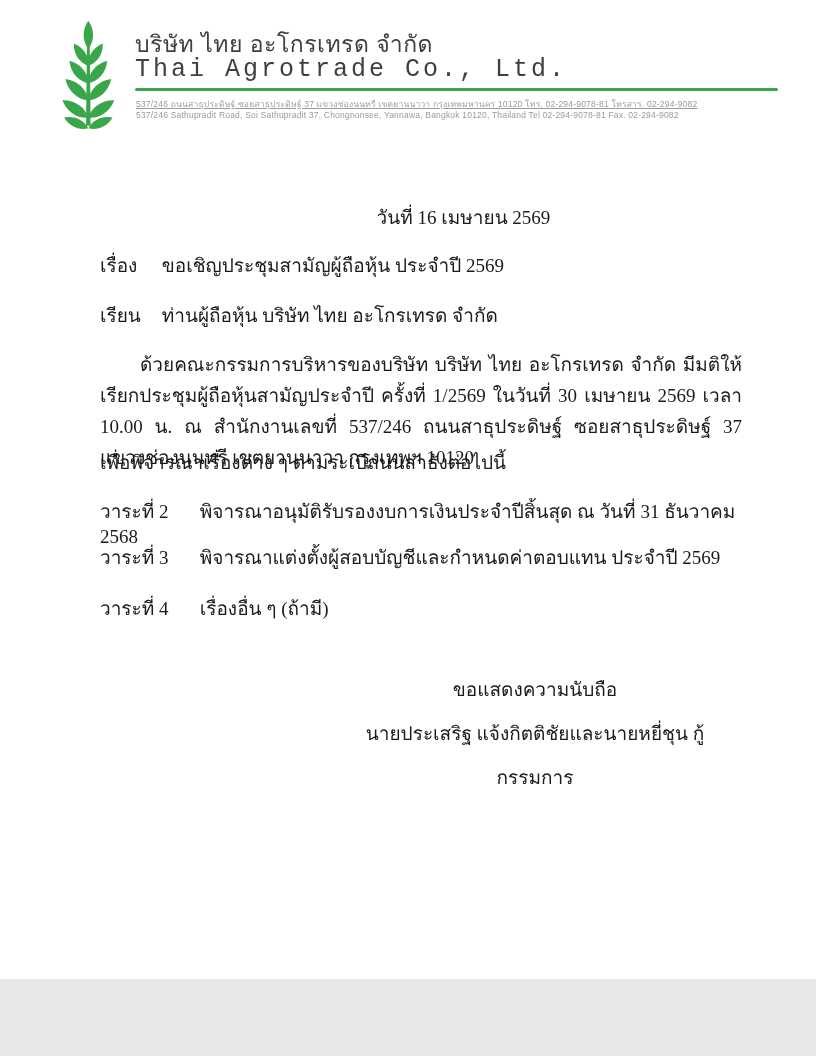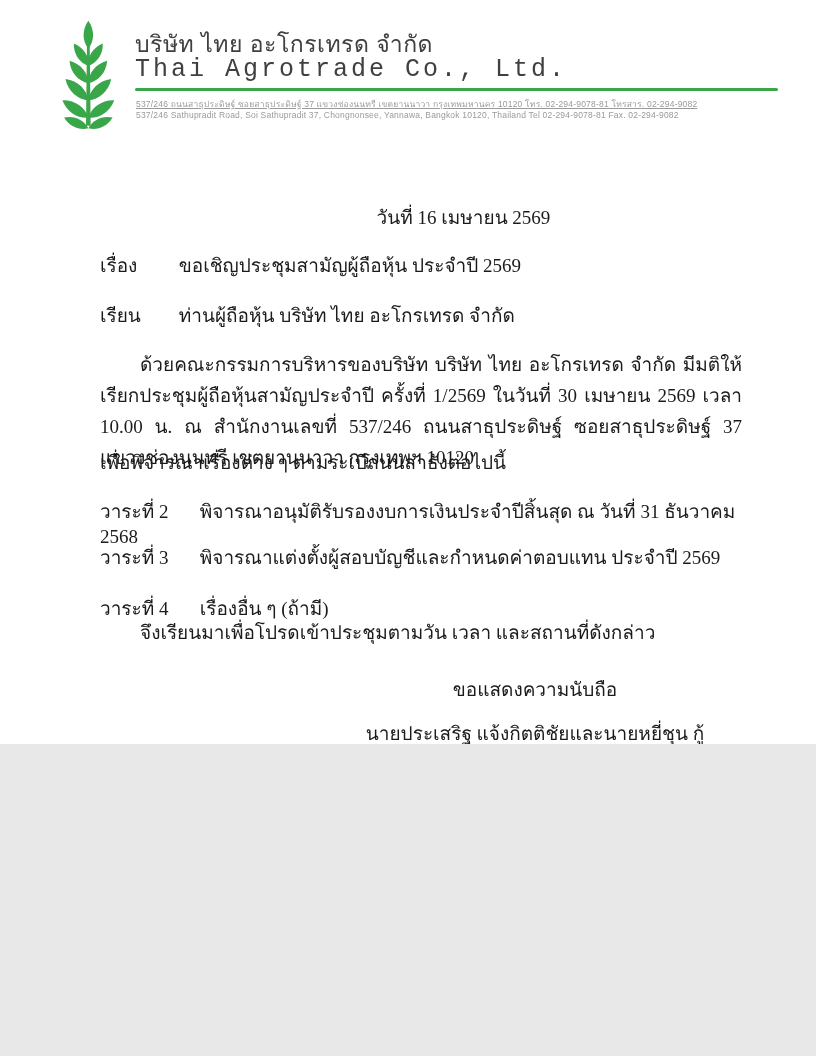--- a/index.html
+++ b/index.html
@@ -1,18 +1,18 @@
 <!DOCTYPE html>
 <html lang="th"><head>
 <meta charset="utf-8">
 <style>
   html,body{margin:0;padding:0;background:#e8e8e8;}
   .page{
     position:relative;
-    width:816px;height:744px;
+    width:816px;height:979px;
     margin:0 auto;
     background:#ffffff;
     font-family:"Liberation Serif", serif;
     color:#1b1b1b;
     overflow:hidden;
   }
   
   .letterhead{position:absolute;left:0;top:0;width:816px;height:150px;}
   .logo{position:absolute;left:57px;top:18px;width:64px;height:113px;}
   .company-th{
@@ -39,21 +39,21 @@
   
   .dateline{
     position:absolute;left:0;top:202px;width:816px;
     padding-left:111px;box-sizing:border-box;
     text-align:center;font-size:19px;
   }
   .kv-row{position:absolute;left:100px;width:660px;font-size:19px;}
   .row-subject{top:250px;}
   .row-to{top:300px;}
   .kv-label{display:inline-block;min-width:45px;}
-  .kv-value{margin-left:29px;}
+  .kv-value{margin-left:12px;}
   .body-par{
     position:absolute;left:100px;top:349px;width:642px;
     font-size:19px;line-height:31px;text-align:justify;
     text-indent:40px;
   }
   .agenda-intro{position:absolute;left:100px;top:447px;font-size:19px;}
   .agenda-row{position:absolute;left:100px;width:660px;font-size:19px;}
   .agenda-label{display:inline-block;width:95px;}
   .agenda-1{top:482px;}
   .agenda-2{top:496px;}
@@ -122,21 +122,20 @@
   </div>
   <div class="agenda-row agenda-3">
     <span class="agenda-label">วาระที่ 3</span>
     <span>พิจารณาแต่งตั้งผู้สอบบัญชีและกำหนดค่าตอบแทน ประจำปี 2569</span>
   </div>
   <div class="agenda-row agenda-4">
     <span class="agenda-label">วาระที่ 4</span>
     <span>เรื่องอื่น ๆ (ถ้ามี)</span>
   </div>
 
-  <div class="closing">จึงเรียนมาเพื่อโปรดเข้าประชุมตามวัน เวลา และสถานที่ดังกล่าว</div>
 
   <div class="signoff">
     <div>ขอแสดงความนับถือ</div>
     <div>นายประเสริฐ แจ้งกิตติชัยและนายหยี่ชุน กู้</div>
     <div>กรรมการ</div>
   </div>
 
 </div>
 
 </body></html>

